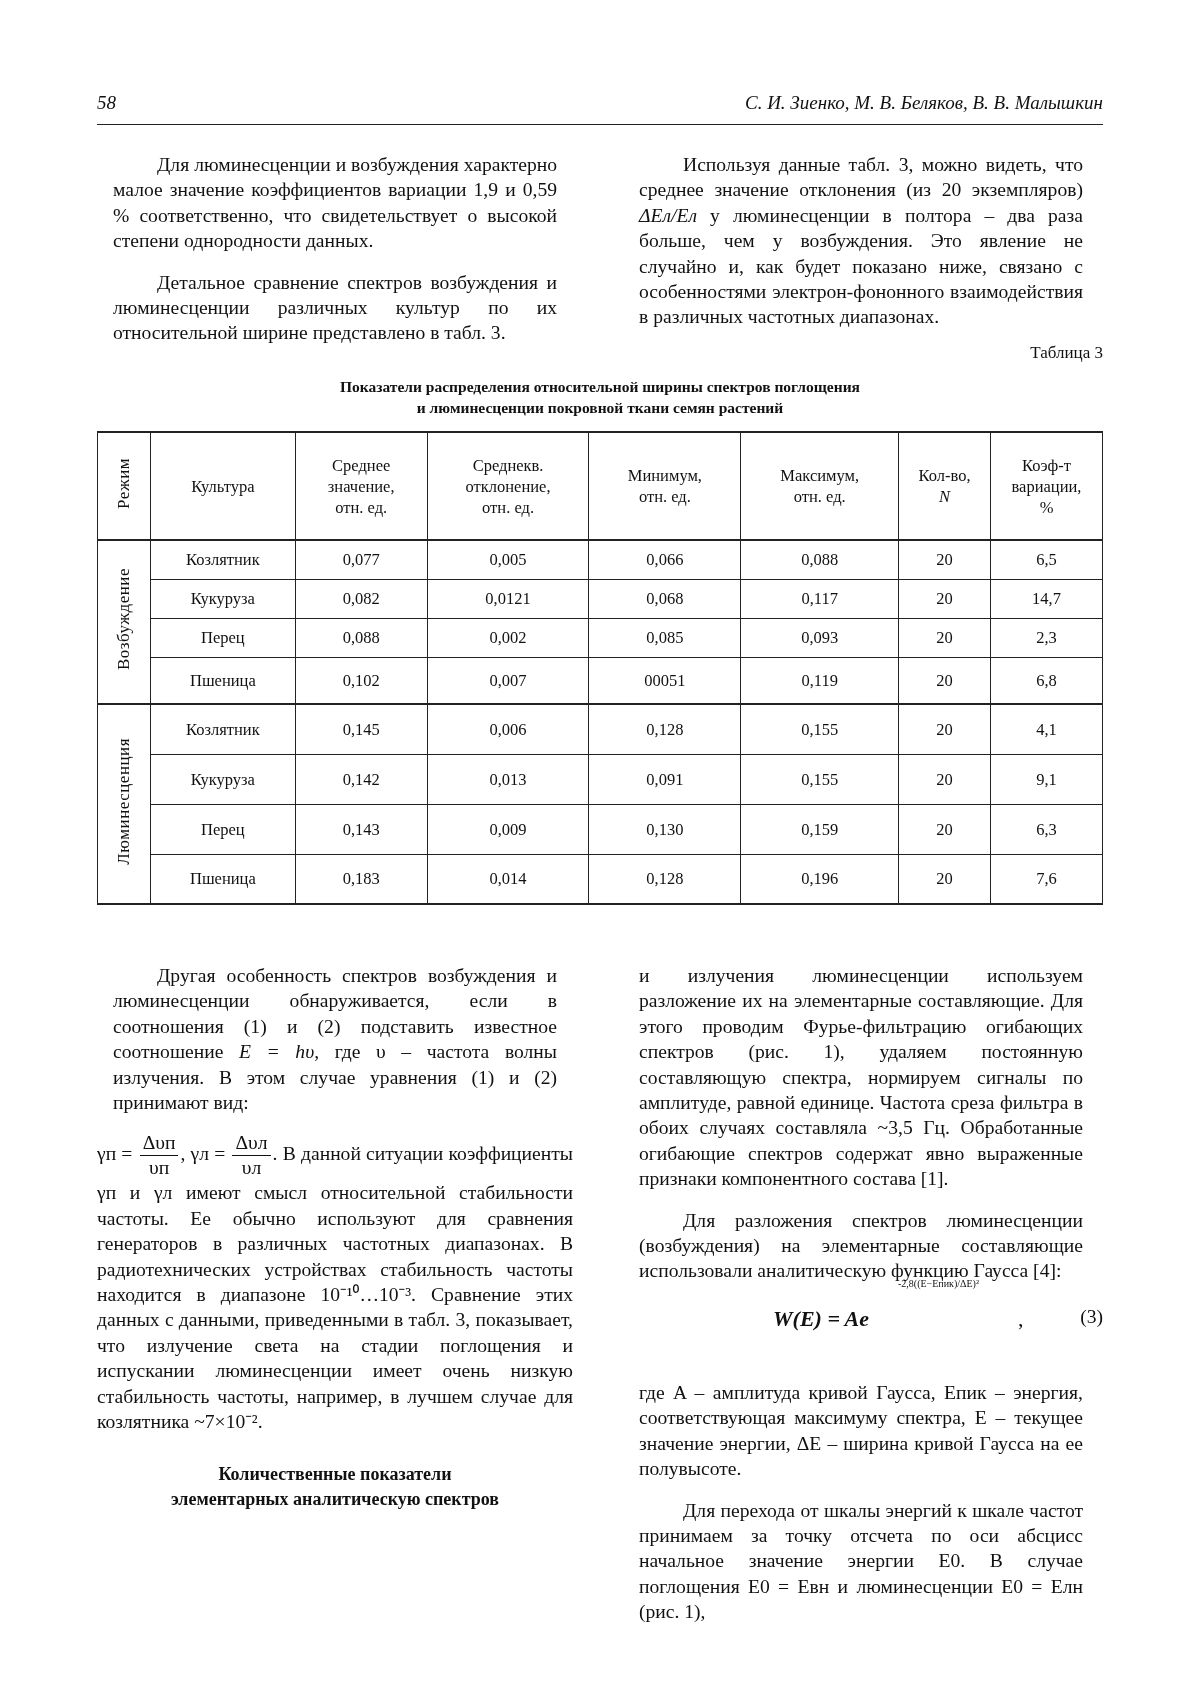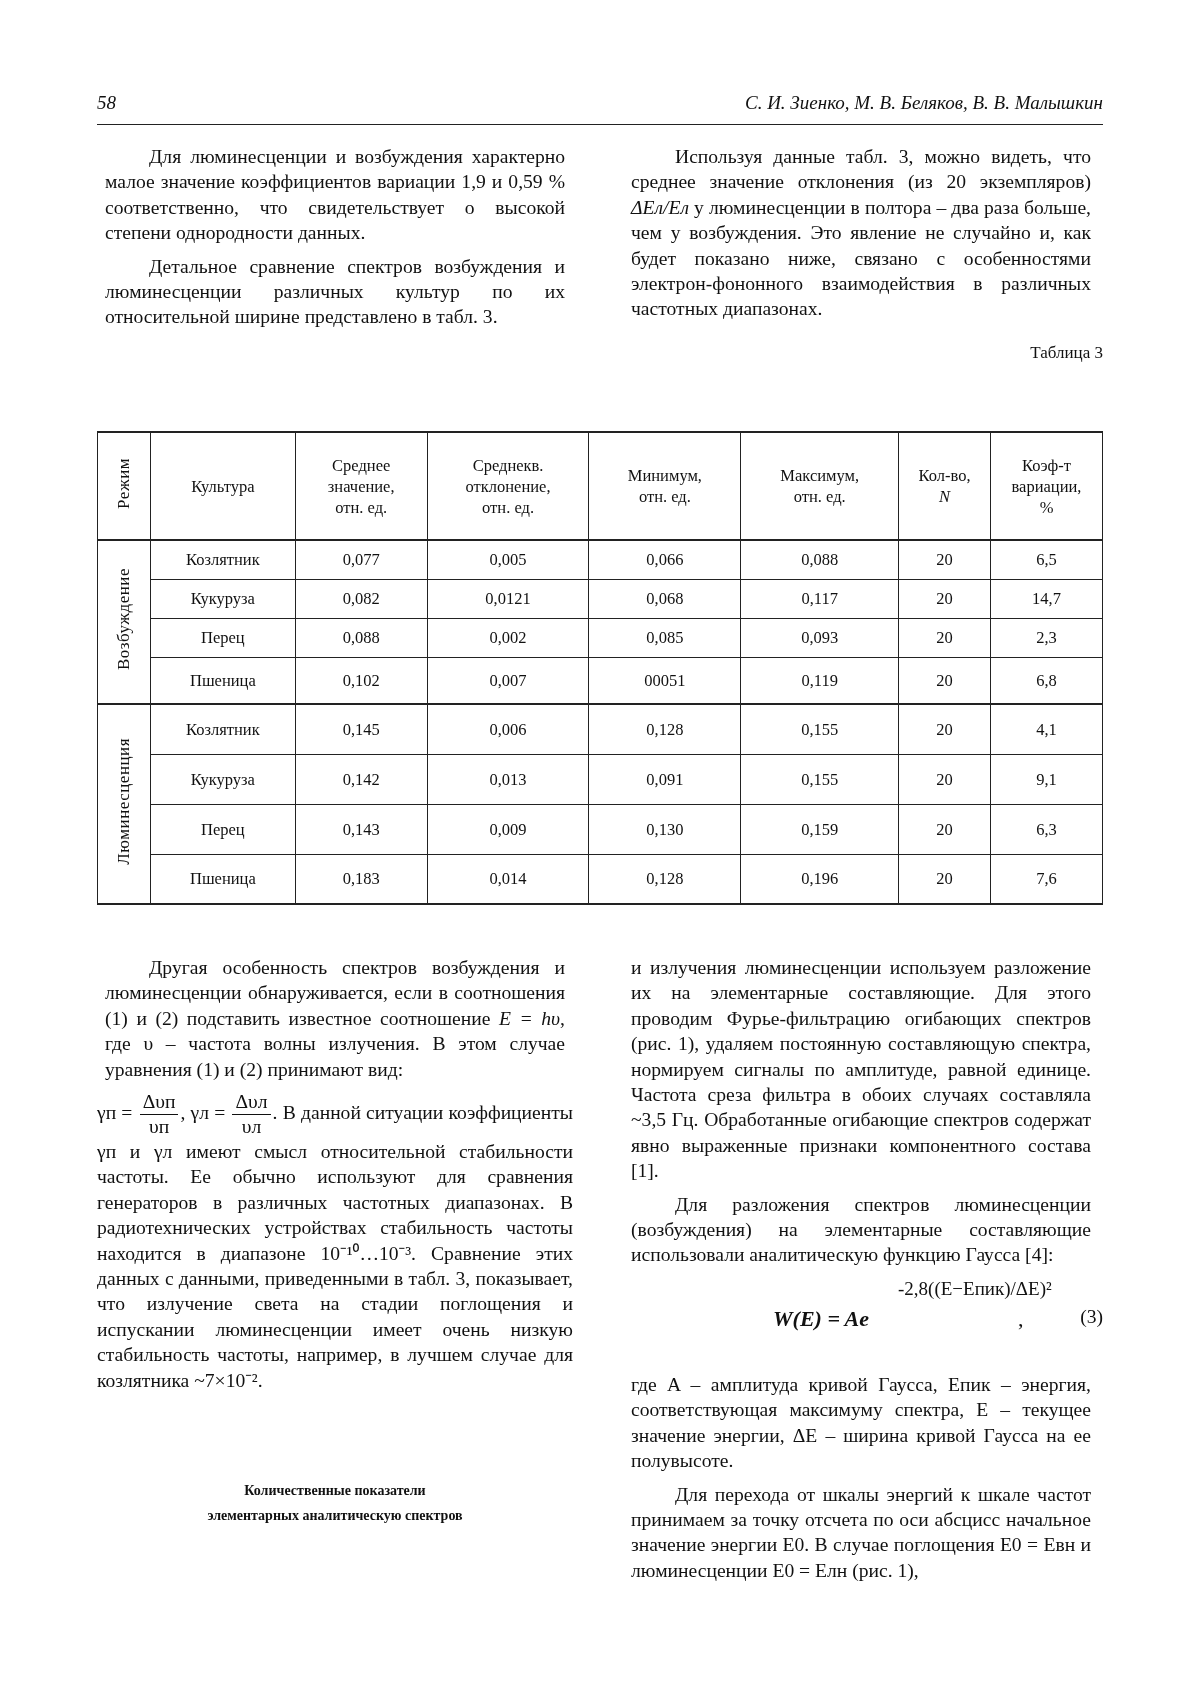--- a/index.html
+++ b/index.html
@@ -3,40 +3,40 @@
 <meta charset="utf-8">
 <style>
   html, body { margin:0; padding:0; background:#ffffff; }
   body { width:1200px; height:1698px; position:relative; overflow:hidden; color:#111; font-family:"Liberation Serif", serif; }
   .page { position:absolute; left:0; top:0; width:1200px; height:1536px; }
   .hdr { position:absolute; left:97px; right:97px; top:92px; height:30px; font-style:italic; font-size:19px; }
   .hdr .pn { position:absolute; left:0; top:0; }
   .hdr .au { position:absolute; right:0; top:0; }
   .hrule { position:absolute; left:97px; right:97px; top:124px; border-top:1.6px solid #222; }
   .col { position:absolute; width:476px; font-size:19.6px; line-height:25.4px; text-align:justify; }
-  .col p { margin:8px; text-indent:44px; }
+  .col p { margin:16px; text-indent:44px; }
   .col p.noind { text-indent:0; }
   .colL1 { left:97px; top:136px; font-family:"Liberation Sans Narrow","Liberation Serif", serif; }
   .colR1 { left:623px; top:136px; }
   .tlabel { position:absolute; right:97px; top:343px; font-size:17px;margin-left:12px; }
   .tcap { position:absolute; left:97px; right:97px; top:376px; text-align:center; font-weight:bold; font-size:15.5px; line-height:21px; }
   table.t3 { position:absolute; left:97px; top:431px; width:1006px; border-collapse:collapse; font-size:16.5px; }
   table.t3 td, table.t3 th { border:1.2px solid #222; text-align:center; vertical-align:middle; font-weight:normal; padding:0 4px; line-height:21px; }
   table.t3 { border-top:2px solid #222; border-bottom:2px solid #222; }
   .vert { writing-mode:vertical-rl; transform:rotate(180deg); font-size:17px; letter-spacing:0.5px; }
   .colL2 { left:97px; top:947px; }
   .colR2 { left:623px; top:947px; }
   .frac { display:inline-flex; flex-direction:column; align-items:center; vertical-align:middle; margin:0 2px; }
   .frac .num { border-bottom:1px solid #111; padding:0 3px; line-height:24px; }
   .frac .den { line-height:24px; }
-  .sect { position:absolute; left:97px; width:476px; top:1462px; text-align:center; font-weight:bold; font-size:14px; line-height:25px;margin-top:16px; }
+  .sect { position:absolute; left:97px; width:476px; top:1462px; text-align:center; font-weight:bold; font-size:18px; line-height:25px; }
   .colL3 { left:97px; top:1533px; }
   .formula { position:absolute; left:623px; width:480px; top:1278px; height:70px; font-size:22px; }
   .formula .lhs { position:absolute; left:150px; top:28px; font-style:italic;font-weight:bold; }
-  .formula .exp { position:absolute; left:275px; top:0px; font-size:19px; }
+  .formula .exp { position:absolute; left:275px; top:0px; font-size:10px; }
   .formula .comma { position:absolute; left:395px; top:28px; }
   .formula .eqn { position:absolute; right:0; top:28px; font-size:19.6px; }
   i { font-style:italic; }
 </style>
 </head>
 <body>
 
 <div class="page">
 
   <div class="hdr">
@@ -48,20 +48,24 @@
   <div class="col colL1" style="font-family:'Liberation Serif', serif;">
     <p>Для люминесценции и возбуждения характерно малое значение коэффициентов вариации 1,9 и 0,59 % соответственно, что свидетельствует о высокой степени однородности данных.</p>
     <p>Детальное сравнение спектров возбуждения и люминесценции различных культур по их относительной ширине представлено в табл. 3.</p>
   </div>
 
   <div class="col colR1">
     <p><span>Используя данные табл. 3, можно видеть, что среднее значение отклонения (из 20 экземпляров) </span><i>ΔEл/Eл</i><span> у люминесценции в полтора – два раза больше, чем у возбуждения. Это явление не случайно и, как будет показано ниже, связано с особенностями электрон-фононного взаимодействия в различных частотных диапазонах.</span></p>
   </div>
 
   <div class="tlabel">Таблица 3</div>
+  <div class="tcap">
+    <div>Показатели распределения относительной ширины спектров поглощения</div>
+    <div>и люминесценции покровной ткани семян растений</div>
+  </div>
 
   <table class="t3">
     <colgroup>
       <col style="width:53px">
         <col style="width:145px">
         <col style="width:132px">
         <col style="width:162px">
         <col style="width:152px">
         <col style="width:158px">
         <col style="width:92px">

